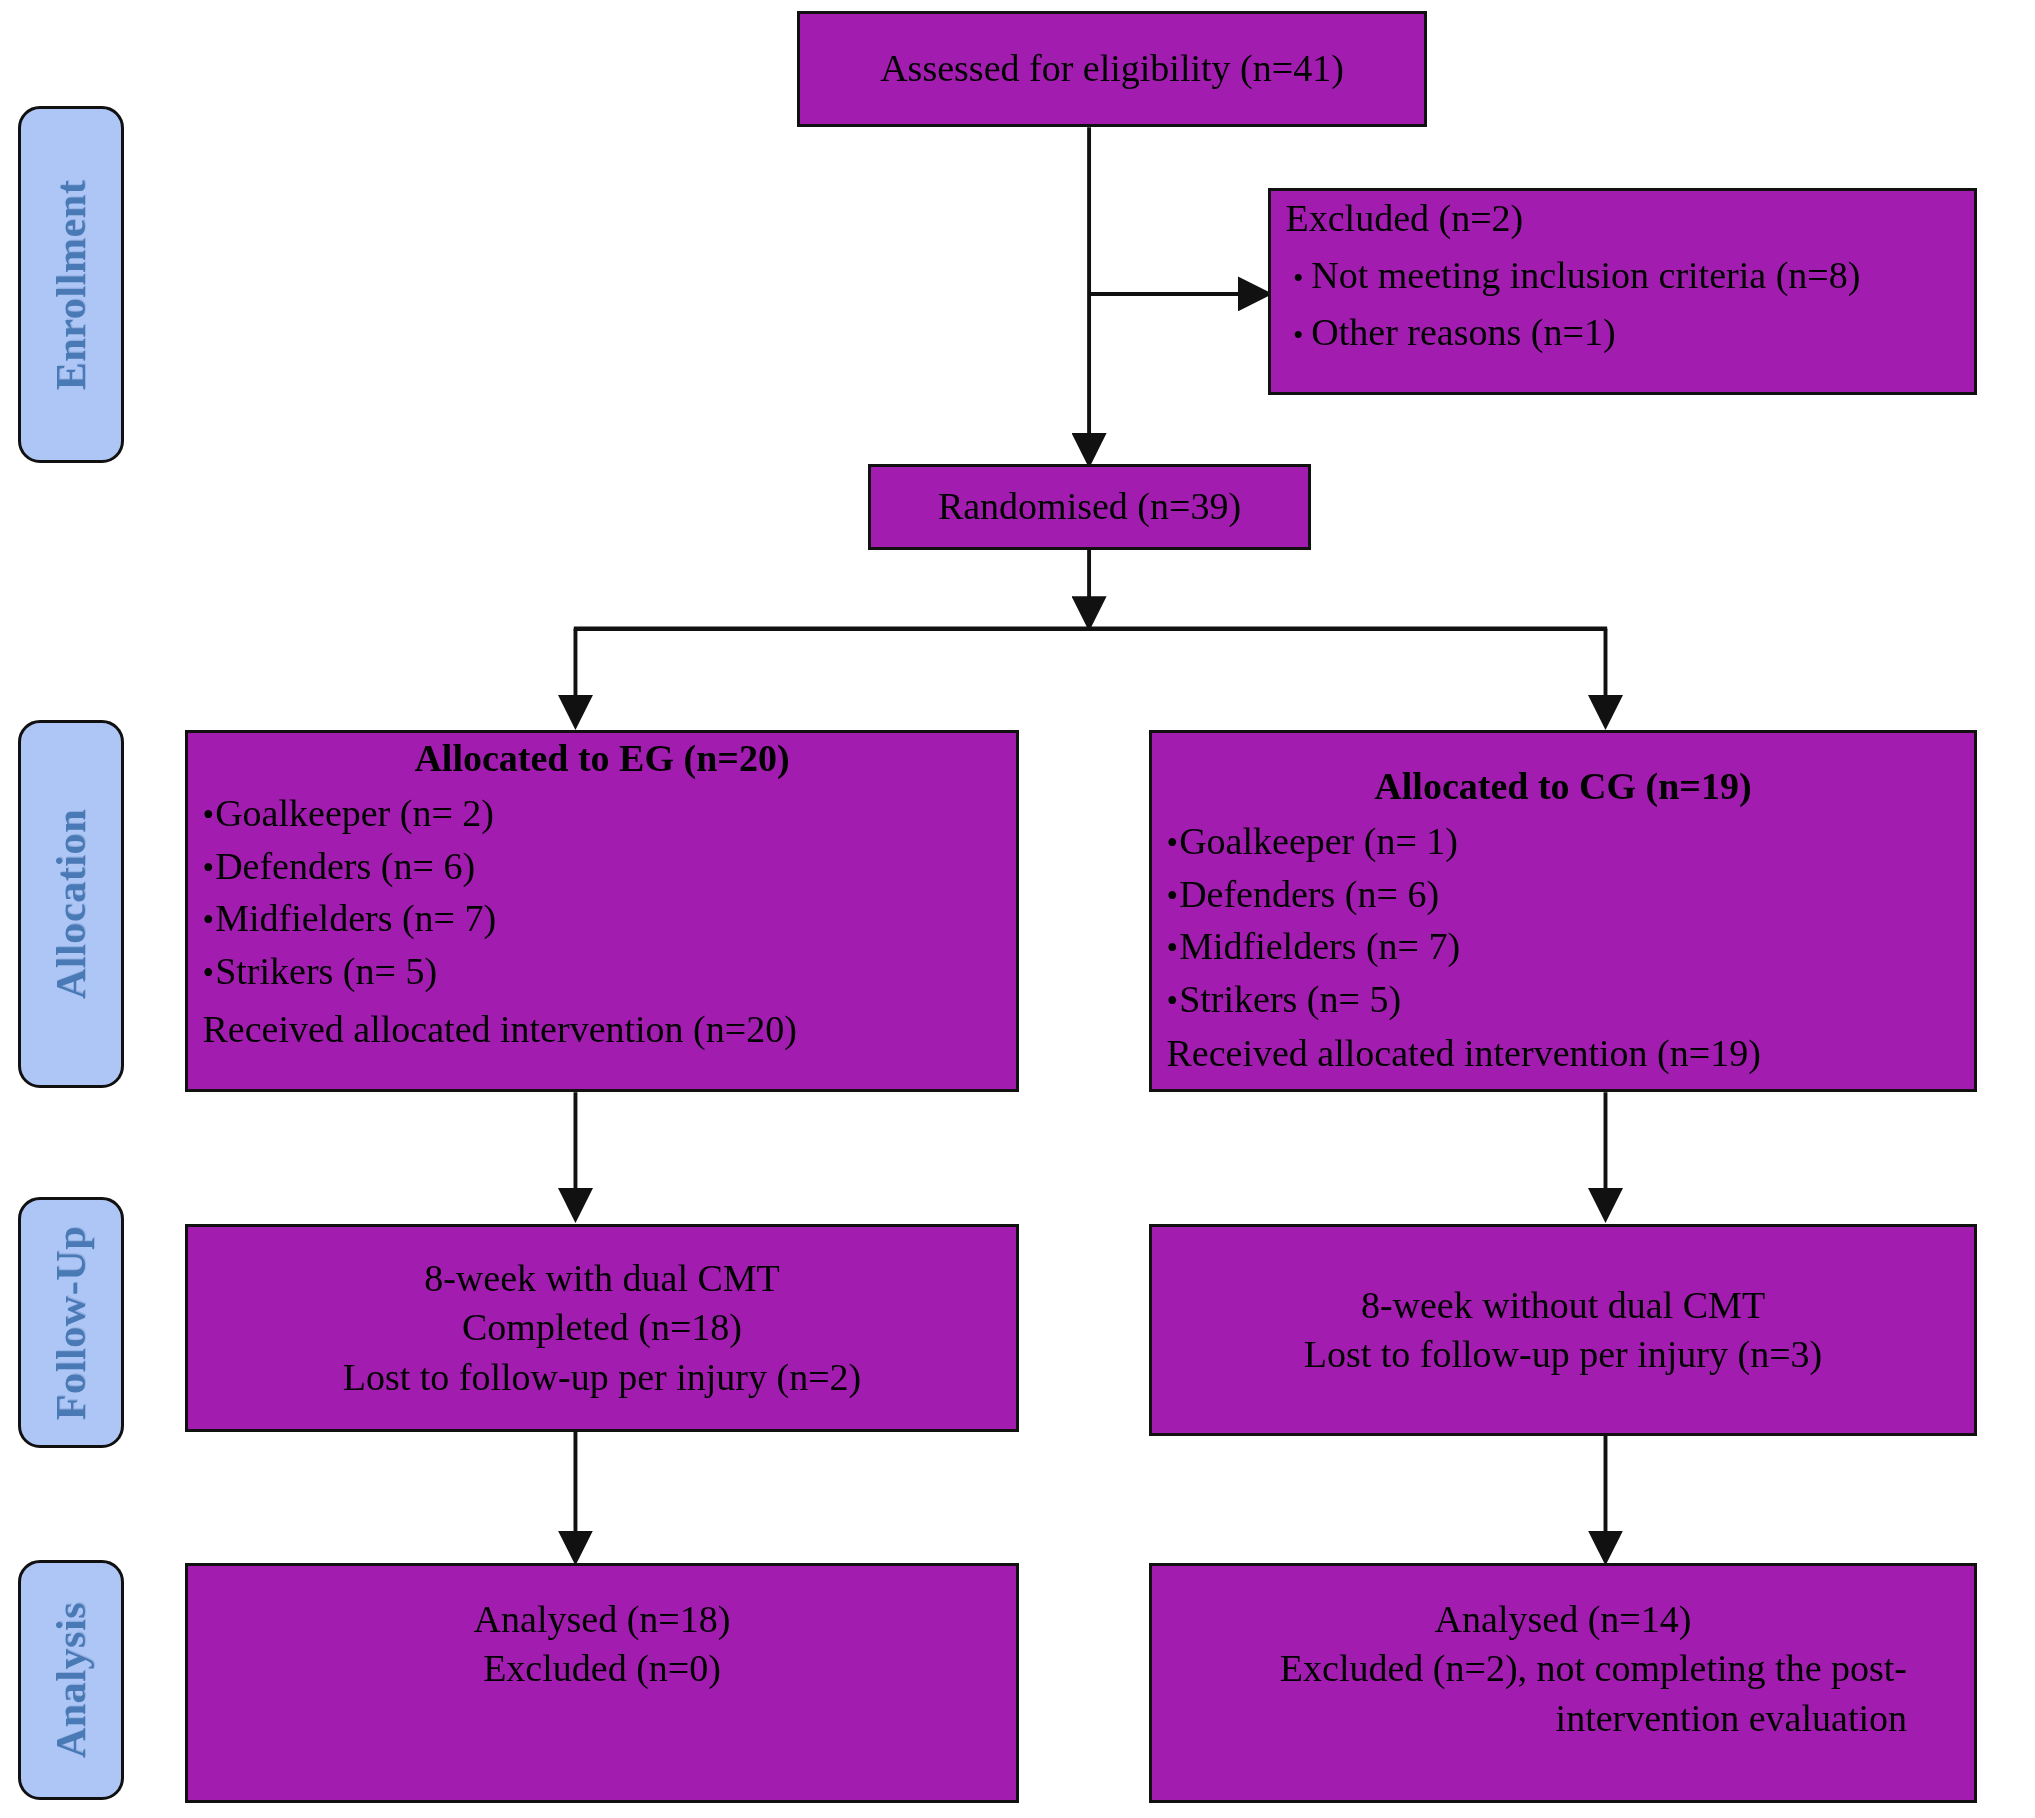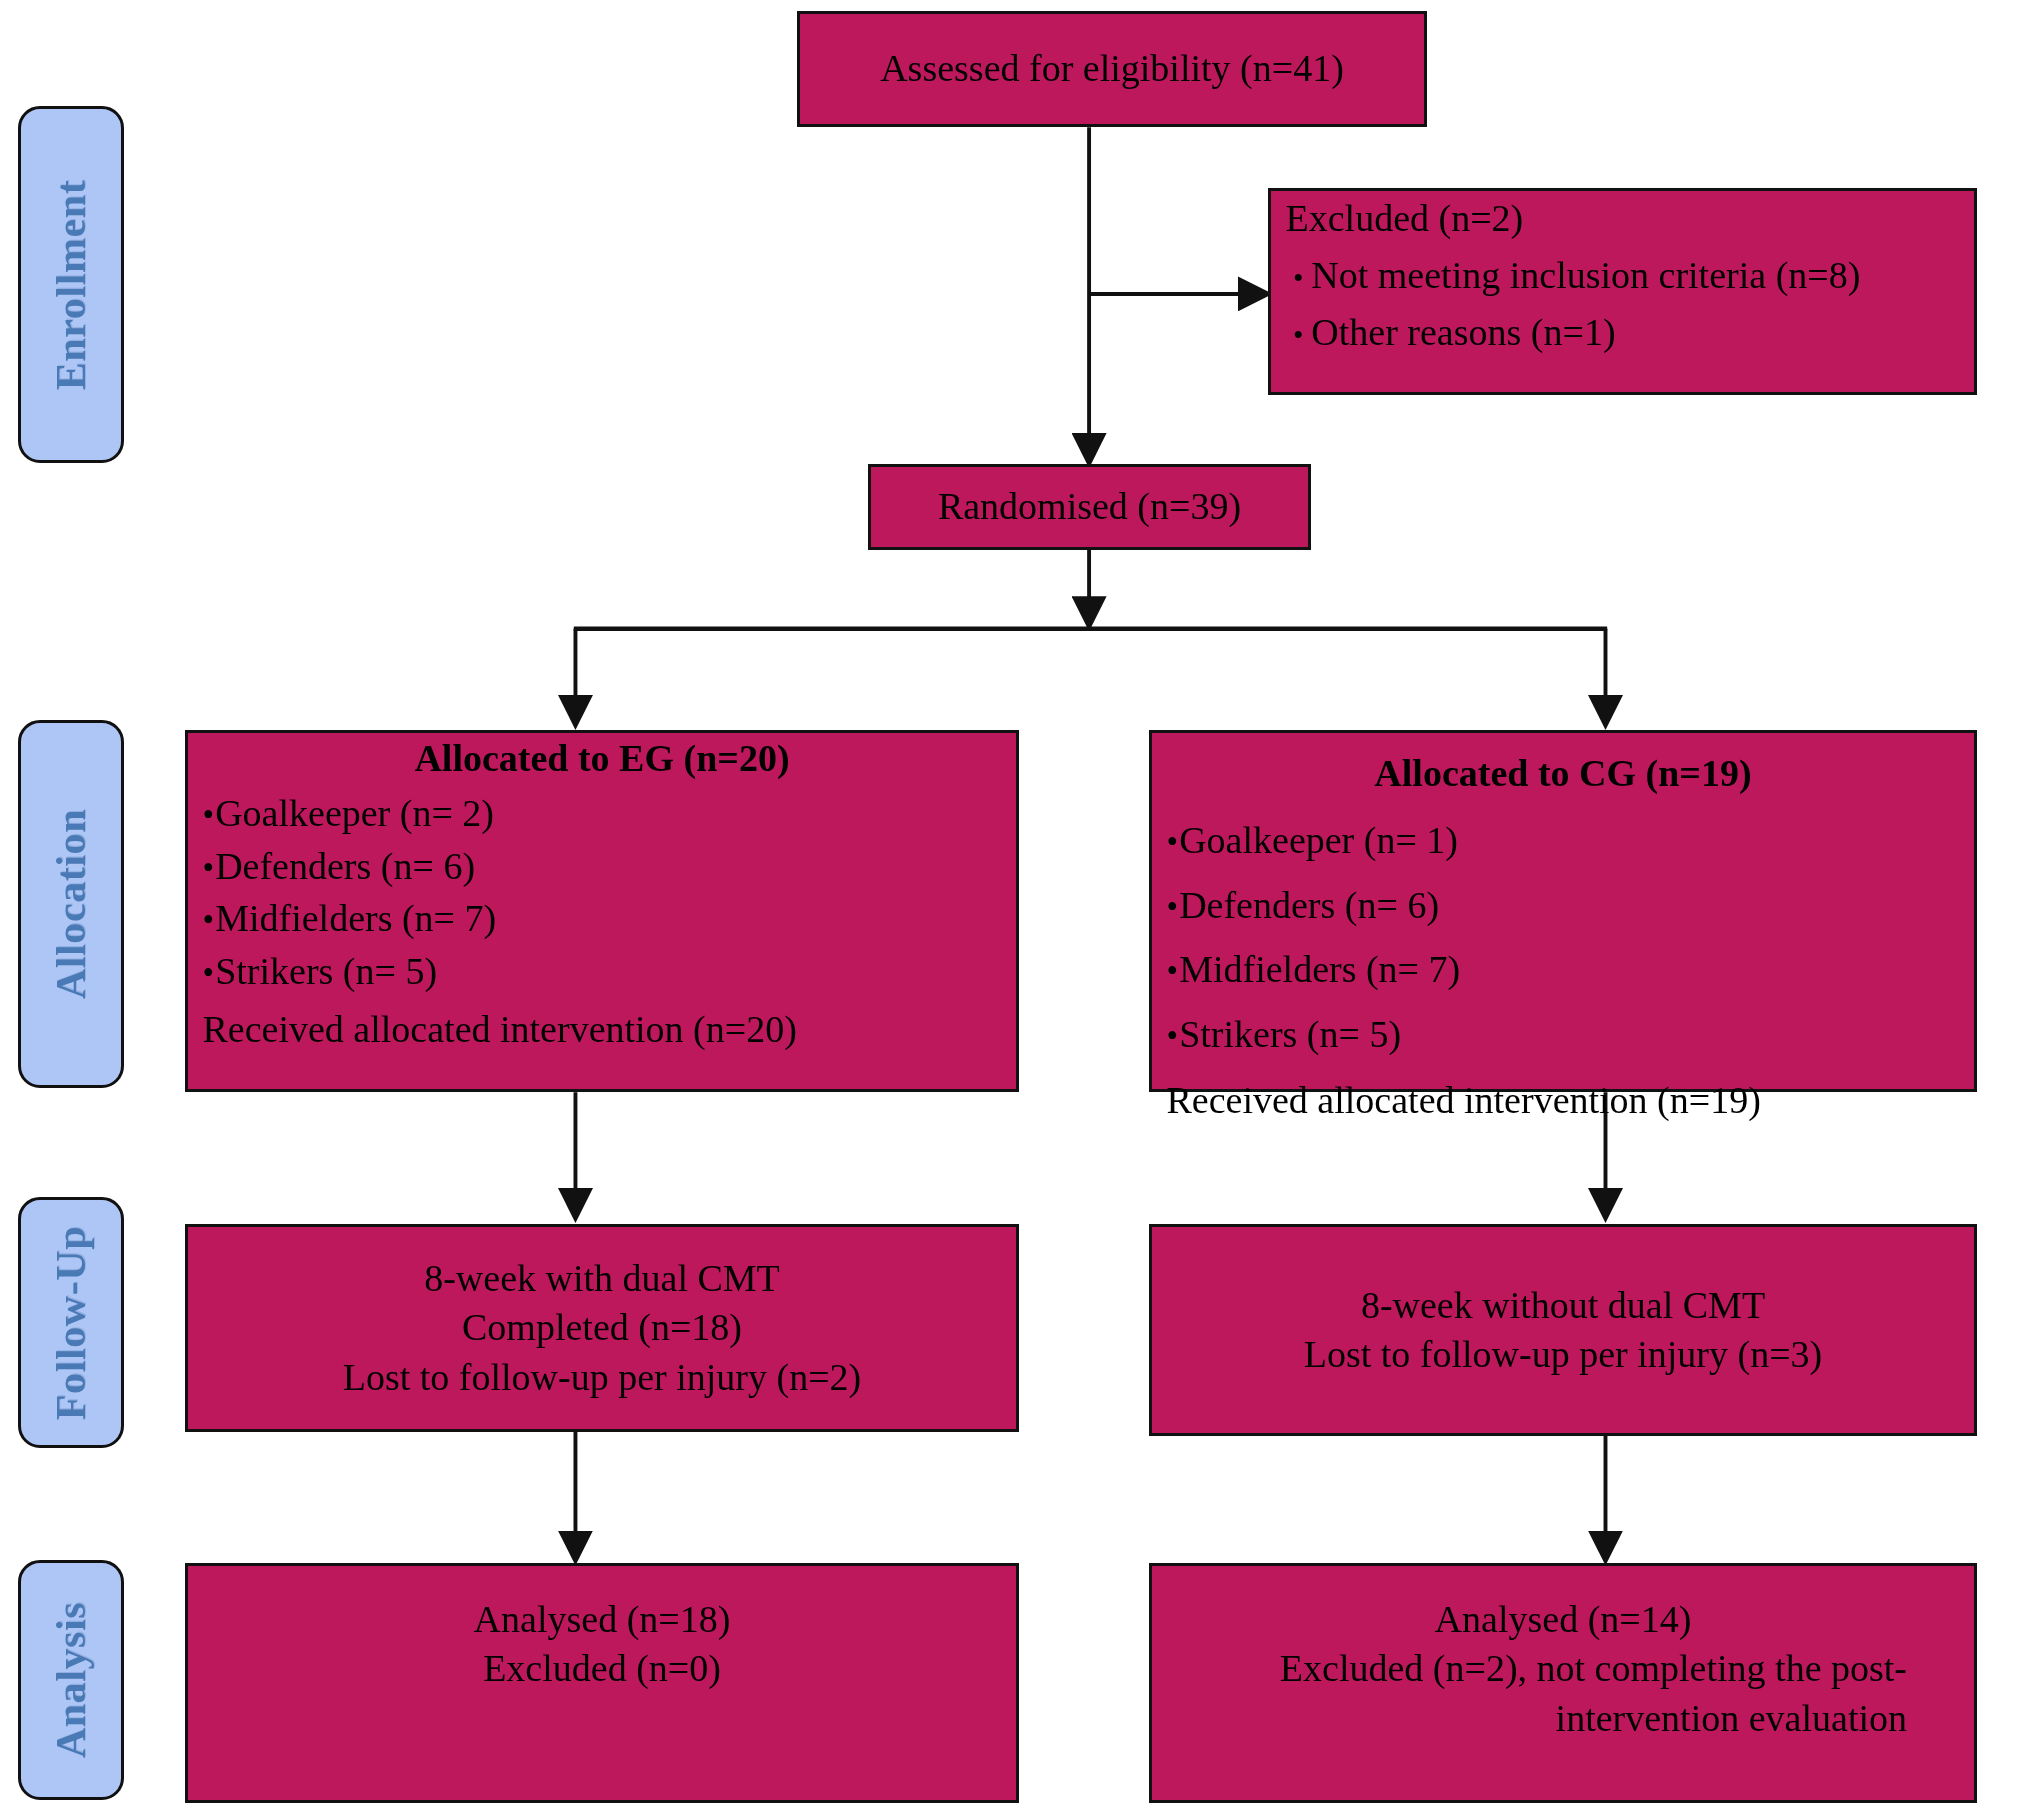--- a/index.html
+++ b/index.html
@@ -35,21 +35,21 @@
     font-size: 42px;
     letter-spacing: 0.6px;
     font-family: "Liberation Serif", "DejaVu Serif", serif;
     text-shadow: 1.1px 1.1px 0 rgba(70,110,170,0.25);
   }
 
   
   .flow-box {
     position: absolute;
     box-sizing: border-box;
-    background: #be185d;
+    background: #a21caf;
     border: 3.3px solid #111111;
     display: flex;
     flex-direction: column;
     color: #000000;
     font-size: 38px;
     line-height: 1.30;
   }
   .flow-box.center-v { justify-content: center; }
   .flow-box.top-v    { justify-content: flex-start; }
 
@@ -181,21 +181,21 @@
       <span class="line">Midfielders (n= 7)</span>
     </div>
     <div class="bullet-row" style="padding-left:14.5px; margin-top:3.3px;">
       <span class="bullet-dot tight">•</span>
       <span class="line">Strikers (n= 5)</span>
     </div>
 
     <div class="line left" style="padding-left:14.5px; margin-top:9px;">Received allocated intervention (n=20)</div>
   </div>
 
-  <div class="flow-box top-v" style="left:1149px; top:730px; width:828px; height:362px; padding-top:16px;gap:12px;">
+  <div class="flow-box top-v" style="left:1149px; top:730px; width:828px; height:362px; padding-top:29px;">
     <div class="line center bold pad-lr">Allocated to CG (n=19)</div>
 
     <div class="bullet-row" style="padding-left:14.5px; margin-top:5.6px;">
       <span class="bullet-dot tight">•</span>
       <span class="line">Goalkeeper (n= 1)</span>
     </div>
     <div class="bullet-row" style="padding-left:14.5px; margin-top:3.3px;">
       <span class="bullet-dot tight">•</span>
       <span class="line">Defenders (n= 6)</span>
     </div>

